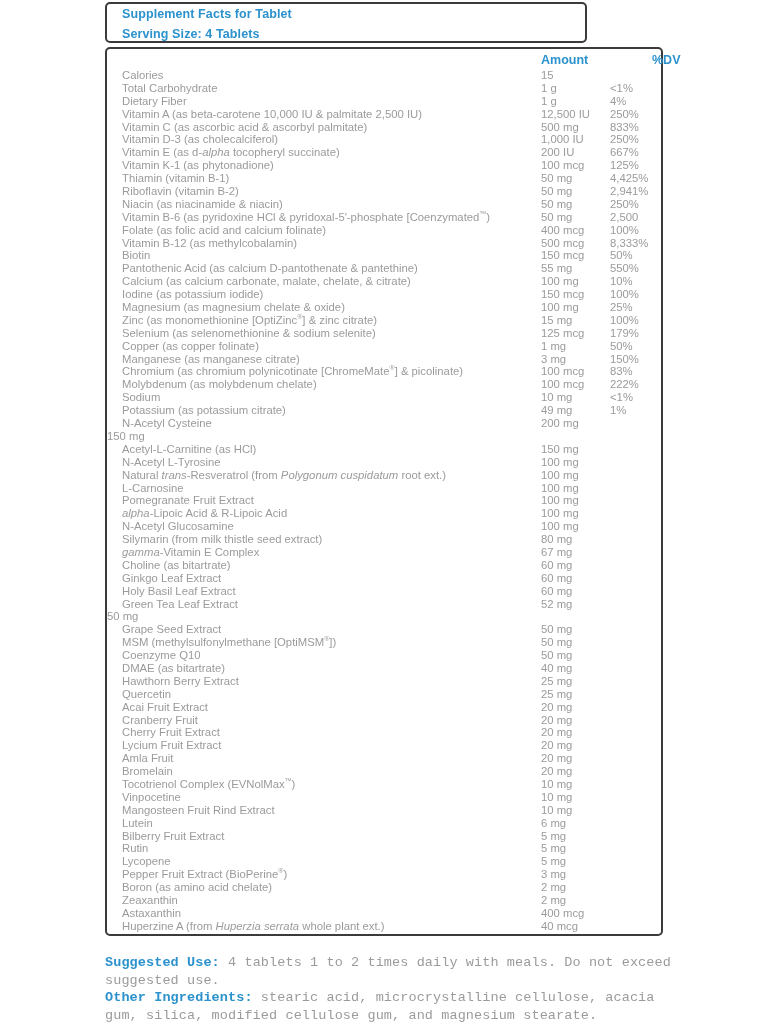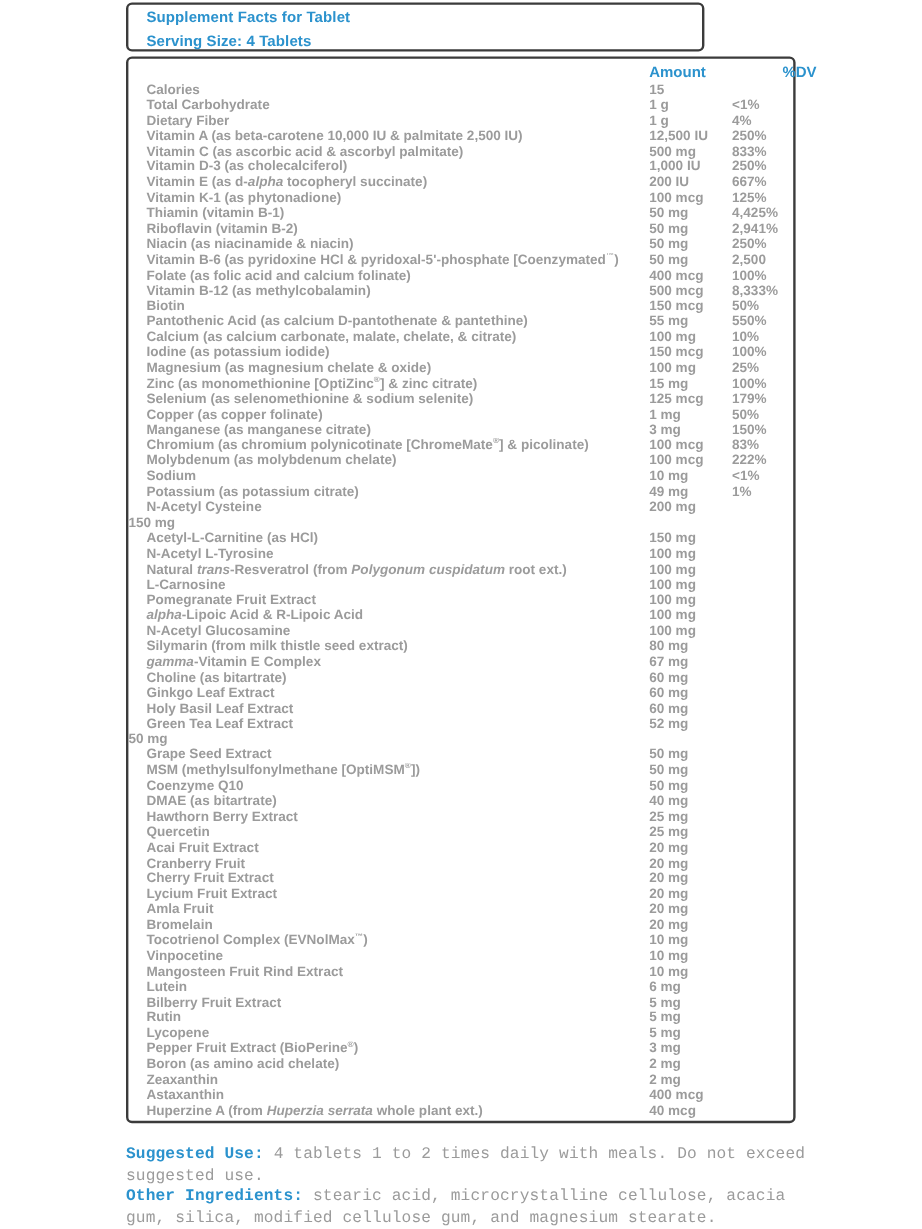--- a/index.html
+++ b/index.html
@@ -57,21 +57,20 @@
     white-space: nowrap;
   }
   .col-head.amount { left: 434px; text-align: right; }
   .col-head.dv     { left: 503px; margin-left: 42px; }
 
   .facts-rows {
     position: absolute;
     left: 0;
     top: 20px;
     right: 0;
-    font-weight: bold;
   }
   .frow {
     display: flex;
     height: 12.9px;
     font-size: 11.3px;
     line-height: 12.9px;
     color: #9b9b9b;
     white-space: nowrap;
   }
   .frow .c-name {

